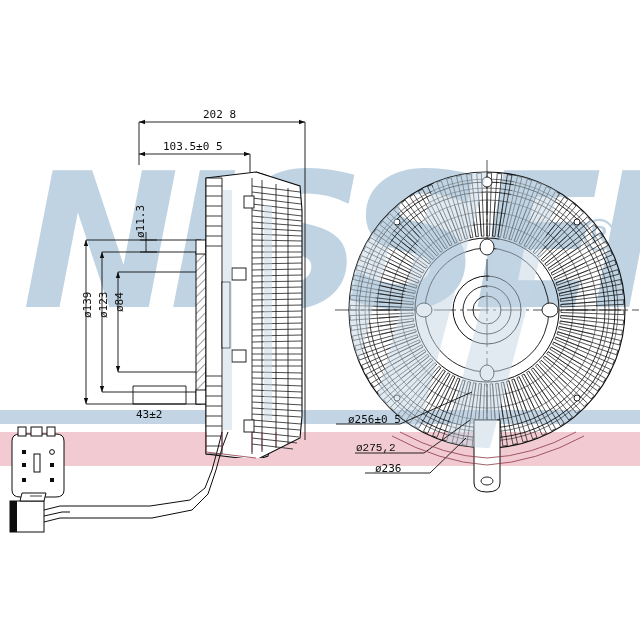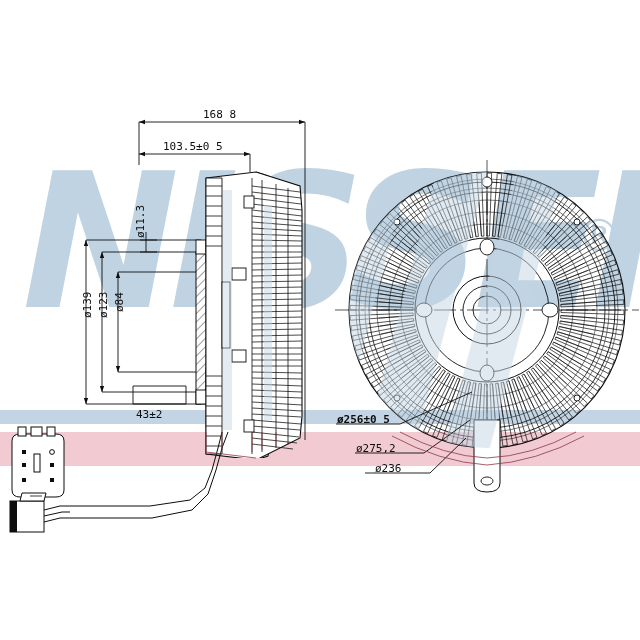--- a/index.html
+++ b/index.html
@@ -32,22 +32,22 @@
        font-size:11px;color:#0d0d0d;white-space:nowrap;letter-spacing:0px;}
   .dim.rot{transform:rotate(-90deg);transform-origin:0 0;}
 
   #dim-1688{left:203px;top:108px;}
   #dim-1035{left:163px;top:140px;}
   #dim-113{left:134px;top:238px;}
   #dim-139{left:81px;top:318px;}
   #dim-123{left:97px;top:318px;}
   #dim-84{left:113px;top:312px;}
   #dim-432{left:136px;top:408px;}
-  #dim-256{left:337px;top:413px;font-weight:bold;}
-  #dim-2752{left:356px;top:442px;}
+  #dim-256{left:348px;top:413px;}
+  #dim-2752{left:356px;top:442px;font-family:Liberation Mono, monospace;}
   #dim-236{left:375px;top:462px;}
 </style>
 </head>
 <body>
 
 <div id="stage">
 
   <div class="band" id="band-blue"></div>
   <div class="band" id="band-pink"></div>
 
@@ -490,21 +490,21 @@
         <path d="M222 432 L222 450"></path>
         <path d="M252 432 L252 452"></path>
         <path d="M262 432 L262 450"></path>
         <path d="M276 432 L276 446"></path>
         <path d="M392 436 Q440 462 487 465 Q536 462 584 436"></path>
         <path d="M400 432 Q444 456 487 458 Q532 456 576 432"></path>
       </g>
     </g>
   </svg>
 
-  <div class="dim" id="dim-1688">168 8</div>
+  <div class="dim" id="dim-1688">202 8</div>
   <div class="dim" id="dim-1035">103.5±0 5</div>
   <div class="dim rot" id="dim-113">ø11.3</div>
   <div class="dim rot" id="dim-139">ø139</div>
   <div class="dim rot" id="dim-123">ø123</div>
   <div class="dim rot" id="dim-84">ø84</div>
   <div class="dim" id="dim-432">43±2</div>
   <div class="dim" id="dim-256">ø256±0 5</div>
   <div class="dim" id="dim-2752">ø275,2</div>
   <div class="dim" id="dim-236">ø236</div>
 

